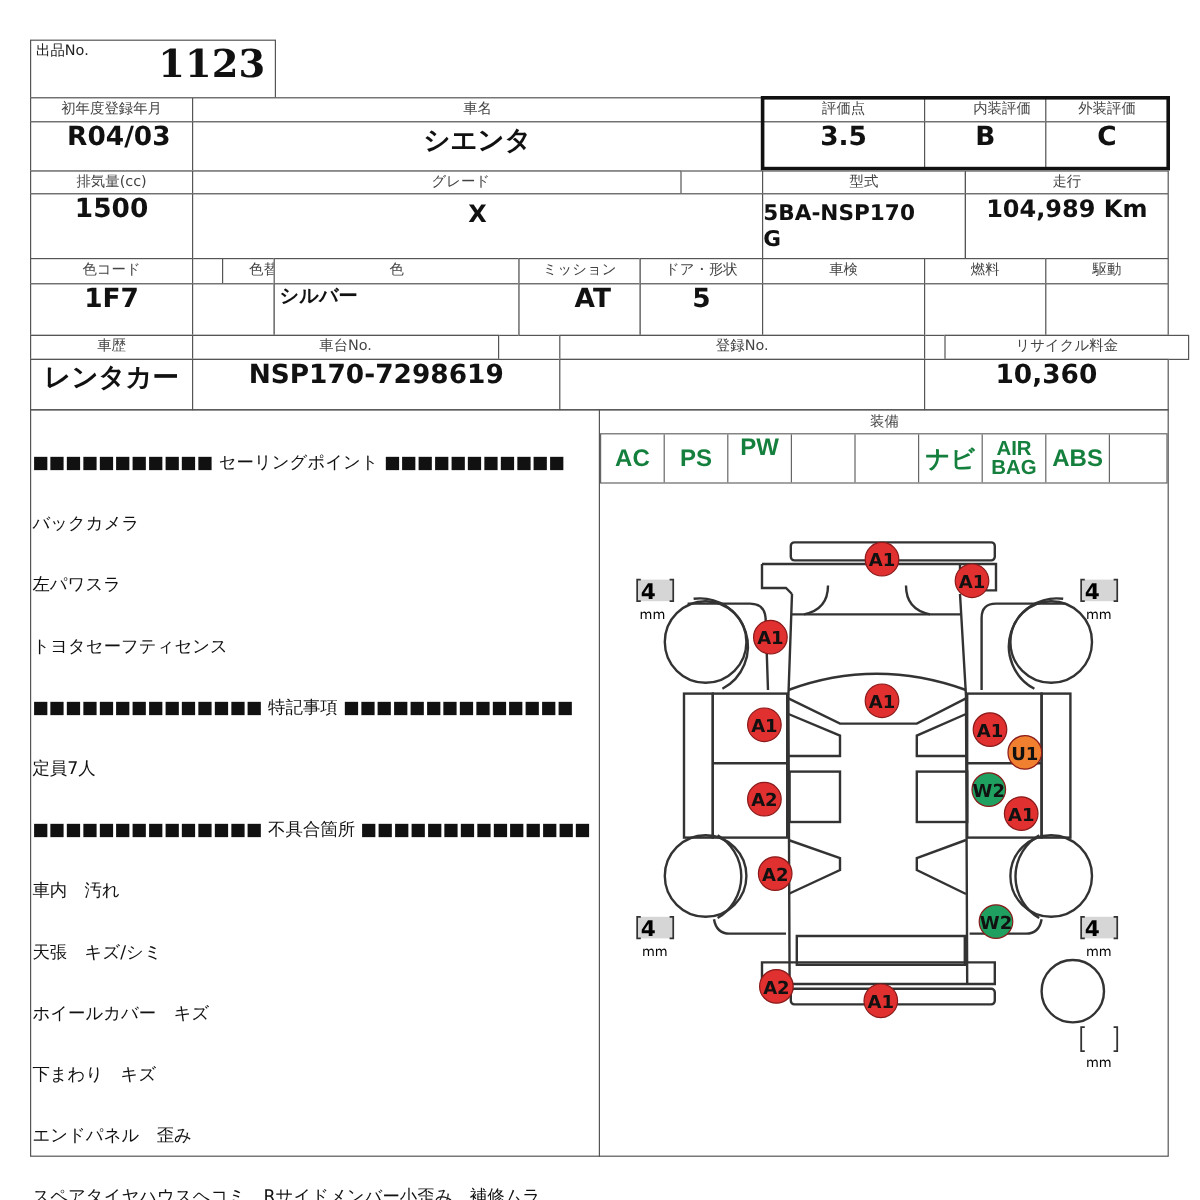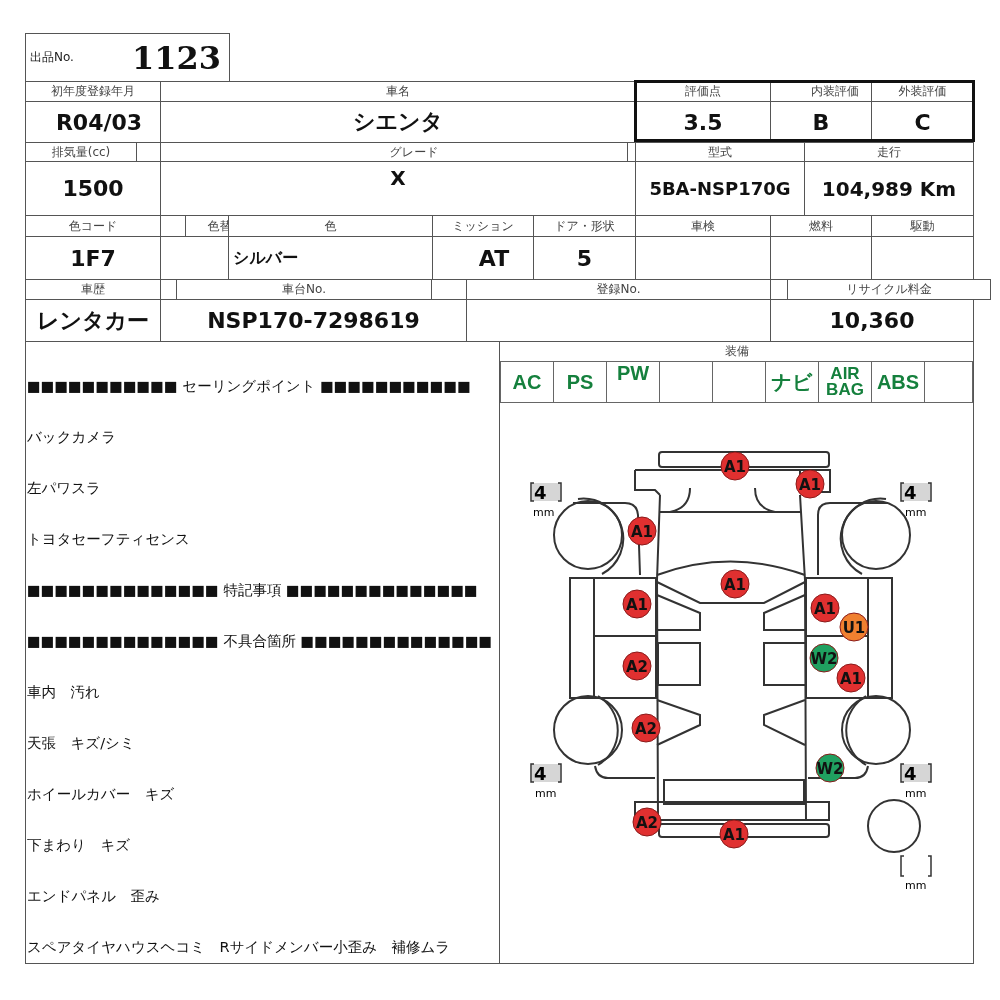--- a/index.html
+++ b/index.html
@@ -1,20 +1,20 @@
 <!DOCTYPE html>
 <html><head>
 <meta charset="utf-8">
 <style>
   html, body { margin:0; padding:0; background:#ffffff; }
   body { width:1000px; height:1000px; position:relative; overflow:hidden;
          font-family:"DejaVu Sans", "Liberation Sans", sans-serif; color:#111; }
   .abs { position:absolute; box-sizing:border-box; }
   .cell { position:absolute; box-sizing:border-box; border:1px solid #555;
-          display:flex; align-items:center; justify-content:center; background:#fff; }
+          display:flex; align-items:flex-start; justify-content:center; background:#fff; }
   .lbl { font-size:12px; color:#444; }
   .val { font-weight:bold; font-size:22px; color:#111; }
   .val-left { justify-content:flex-start; padding-left:4px; }
   .thick { position:absolute; border:3px solid #111; box-sizing:border-box; pointer-events:none; }
   .notes { font-size:14.5px; line-height:17px; color:#111; white-space:pre; }
   .equip { font-size:20px; font-family:"Liberation Sans", sans-serif; color:#15803d;font-weight:bold; }
   .airbag { font-size:17px; line-height:16px; text-align:center; }
   svg text { font-family:"DejaVu Sans", sans-serif; }
 </style>
 </head>
@@ -31,30 +31,30 @@
 <div class="cell lbl" style="left:770px;top:81px;width:102px;height:21px;padding-left:28px;">内装評価</div>
 <div class="cell lbl" style="left:871px;top:81px;width:103px;height:21px;">外装評価</div>
 
 <div class="cell val" style="left:25px;top:101px;width:136px;height:42px;padding-left:12px;">R04/03</div>
 <div class="cell val" style="left:160px;top:101px;width:476px;height:42px;">シエンタ</div>
 <div class="cell val" style="left:635px;top:101px;width:136px;height:42px;">3.5</div>
 <div class="cell val" style="left:770px;top:101px;width:102px;height:42px;">B</div>
 <div class="cell val" style="left:871px;top:101px;width:103px;height:42px;">C</div>
 <div class="thick" style="left:634px;top:80px;width:341px;height:62px;"></div>
 
-<div class="cell lbl" style="left:25px;top:142px;width:112px;height:20px;">排気量(cc)</div>
-<div class="cell lbl" style="left:160px;top:142px;width:468px;height:20px;padding-left:40px;">グレード</div>
+<div class="cell lbl" style="left:25px;top:142px;width:136px;height:20px;">排気量(cc)</div>
+<div class="cell lbl" style="left:160px;top:142px;width:408px;height:20px;padding-left:40px;">グレード</div>
 <div class="cell lbl" style="left:635px;top:142px;width:170px;height:20px;">型式</div>
 <div class="cell lbl" style="left:804px;top:142px;width:170px;height:20px;">走行</div>
 
 <div class="cell val" style="left:25px;top:161px;width:136px;height:55px;">1500</div>
 <div class="cell val" style="left:160px;top:161px;width:476px;height:55px;align-items:flex-start;padding-top:4px;font-size:20px;">
   <span>X</span>
 </div>
-<div class="cell" style="left:635px;top:161px;width:170px;height:55px;flex-direction:row;font-weight:bold;font-size:18px;line-height:22px;">
+<div class="cell" style="left:635px;top:161px;width:170px;height:55px;flex-direction:column;font-weight:bold;font-size:18px;line-height:22px;">
   <span>5BA-NSP170</span>
   <span>G</span>
 </div>
 <div class="cell val" style="left:804px;top:161px;width:170px;height:55px;font-size:20px;">104,989 Km</div>
 
 <div class="cell lbl" style="left:25px;top:215px;width:136px;height:22px;">色コード</div>
 <div class="cell lbl" style="left:160px;top:215px;width:69px;height:22px;margin-left:25px;">色替</div>
 <div class="cell lbl" style="left:228px;top:215px;width:205px;height:22px;">色</div>
 <div class="cell lbl" style="left:432px;top:215px;width:102px;height:22px;">ミッション</div>
 <div class="cell lbl" style="left:533px;top:215px;width:103px;height:22px;">ドア・形状</div>
@@ -65,38 +65,39 @@
 <div class="cell val" style="left:25px;top:236px;width:136px;height:44px;">1F7</div>
 <div class="cell val" style="left:160px;top:236px;width:69px;height:44px;"></div>
 <div class="cell val val-left" style="left:228px;top:236px;width:205px;height:44px;font-size:16px;">シルバー</div>
 <div class="cell val" style="left:432px;top:236px;width:102px;height:44px;padding-left:22px;">AT</div>
 <div class="cell val" style="left:533px;top:236px;width:103px;height:44px;">5</div>
 <div class="cell val" style="left:635px;top:236px;width:136px;height:44px;"></div>
 <div class="cell val" style="left:770px;top:236px;width:102px;height:44px;"></div>
 <div class="cell val" style="left:871px;top:236px;width:103px;height:44px;"></div>
 
 <div class="cell lbl" style="left:25px;top:279px;width:136px;height:21px;">車歴</div>
-<div class="cell lbl" style="left:176px;top:279px;width:256px;height:21px;">車台No.</div>
+<div class="cell lbl" style="left:160px;top:279px;width:256px;height:21px;">車台No.</div>
 <div class="cell lbl" style="left:466px;top:279px;width:305px;height:21px;">登録No.</div>
 <div class="cell lbl" style="left:770px;top:279px;width:204px;height:21px;margin-left:17px;">リサイクル料金</div>
 
 <div class="cell val" style="left:25px;top:299px;width:136px;height:43px;">レンタカー</div>
 <div class="cell val" style="left:160px;top:299px;width:307px;height:43px;">NSP170-7298619</div>
 <div class="cell val" style="left:466px;top:299px;width:305px;height:43px;"></div>
 <div class="cell val" style="left:770px;top:299px;width:204px;height:43px;">10,360</div>
 
 <div class="abs" style="left:25px;top:341px;width:949px;height:623px;border:1px solid #555;"></div>
 <div class="abs" style="left:499px;top:341px;width:1px;height:623px;background:#555;"></div>
 
 <div class="abs notes" style="left:27px;top:344px;width:470px;">
   <div>■■■■■■■■■■■ セーリングポイント ■■■■■■■■■■■</div>
   <div>バックカメラ</div>
   <div>左パワスラ</div>
   <div>トヨタセーフティセンス</div>
   <div>■■■■■■■■■■■■■■ 特記事項 ■■■■■■■■■■■■■■</div>
+  <div>定員7人</div>
   <div>■■■■■■■■■■■■■■ 不具合箇所 ■■■■■■■■■■■■■■</div>
   <div>車内　汚れ</div>
   <div>天張　キズ/シミ</div>
   <div>ホイールカバー　キズ</div>
   <div>下まわり　キズ</div>
   <div>エンドパネル　歪み</div>
   <div>スペアタイヤハウスヘコミ　Rサイドメンバー小歪み　補修ムラ</div>
 </div>
 
 <div class="abs lbl" style="left:500px;top:343px;width:474px;height:18px;text-align:center;font-size:12px;">装備</div>

